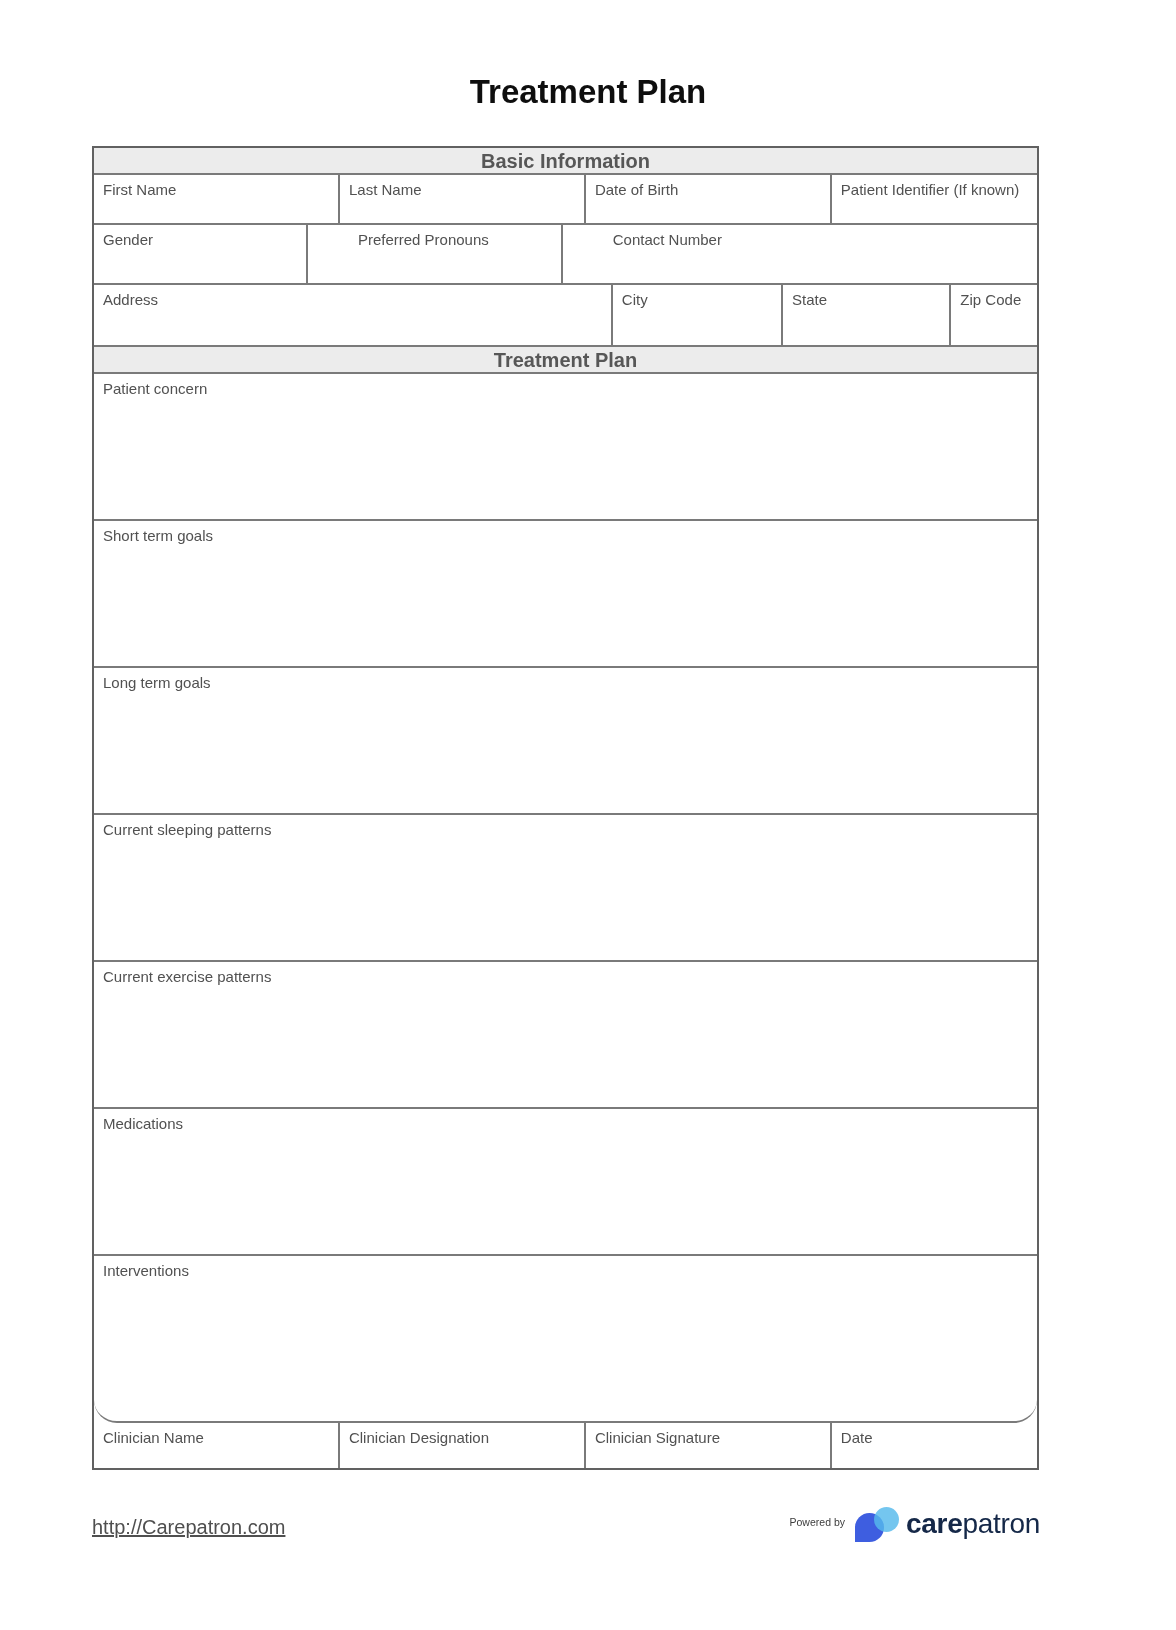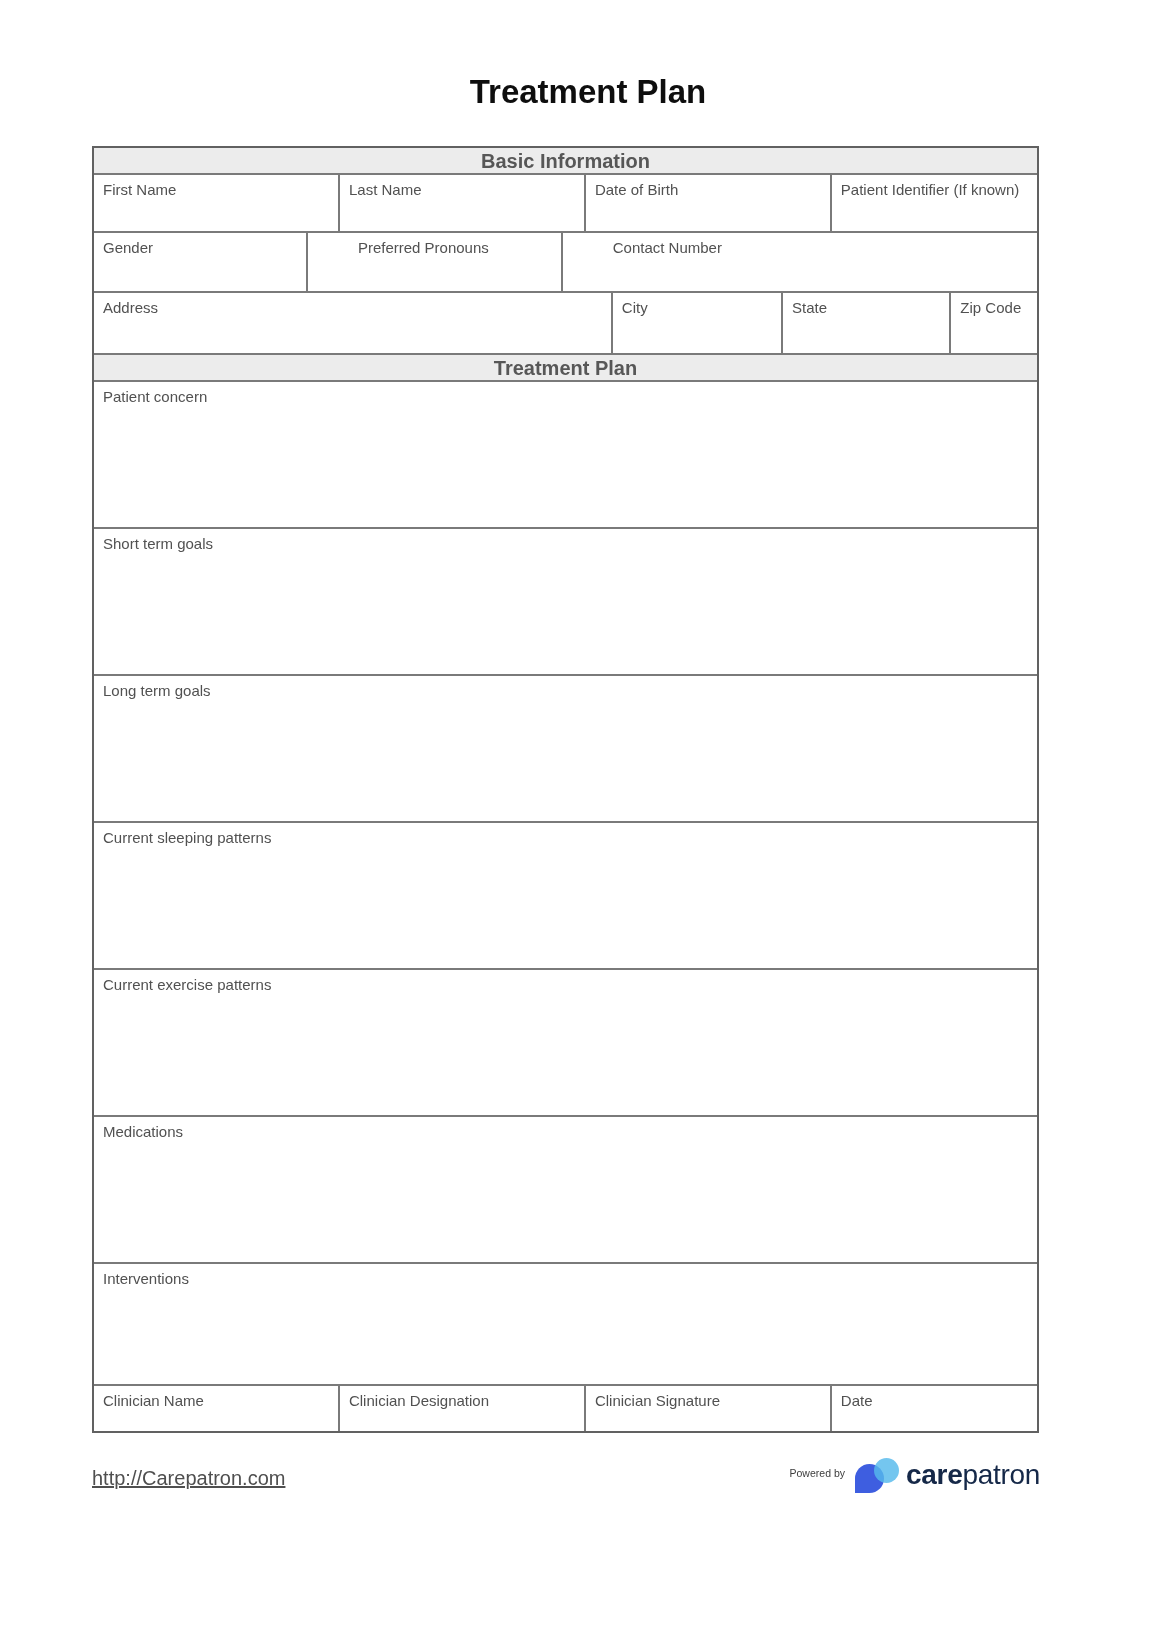--- a/index.html
+++ b/index.html
@@ -37,35 +37,35 @@
   }
   .grid-row { display: grid; border-bottom: 2px solid #7a7a7a; }
   .cols-4 { grid-template-columns: 247fr 247fr 247fr 206fr; }
   .cols-address { grid-template-columns: 521fr 171fr 169fr 86fr; }
   .cell {
     border-right: 2px solid #7a7a7a;
     padding: 6px 9px;
     overflow: hidden;
   }
   .cell:last-child { border-right: none; }
-  .h-row1 { height: 58px; }
+  .h-row1 { height: 50px; }
   .h-row2 { height: 60px; gap: 41px; }
   .h-row3 { height: 62px; }
   .h-sign { height: 45px; }
   .grid-row.last { border-bottom: none; }
   .label { font-size: 15px; color: #515151; line-height: 18px; display: block; }
   .box-row {
     border-bottom: 2px solid #7a7a7a;
     height: 147px;
     padding: 6px 9px;
   }
-  .box-row.tall { height: 122px; }
+  .box-row.tall { height: 167px; border-radius: 23px; }
   .footer {
     width: 948px;
-    margin: 24px 0 0 92px;
+    margin: 36px 0 0 92px;
     display: flex;
     justify-content: space-between;
     align-items: flex-start;
     gap: 44px;
   }
   .footer-link {
     font-size: 20px;
     color: #4f4f4f;
     text-decoration: underline;
     text-decoration-color: #4f4f4f;

